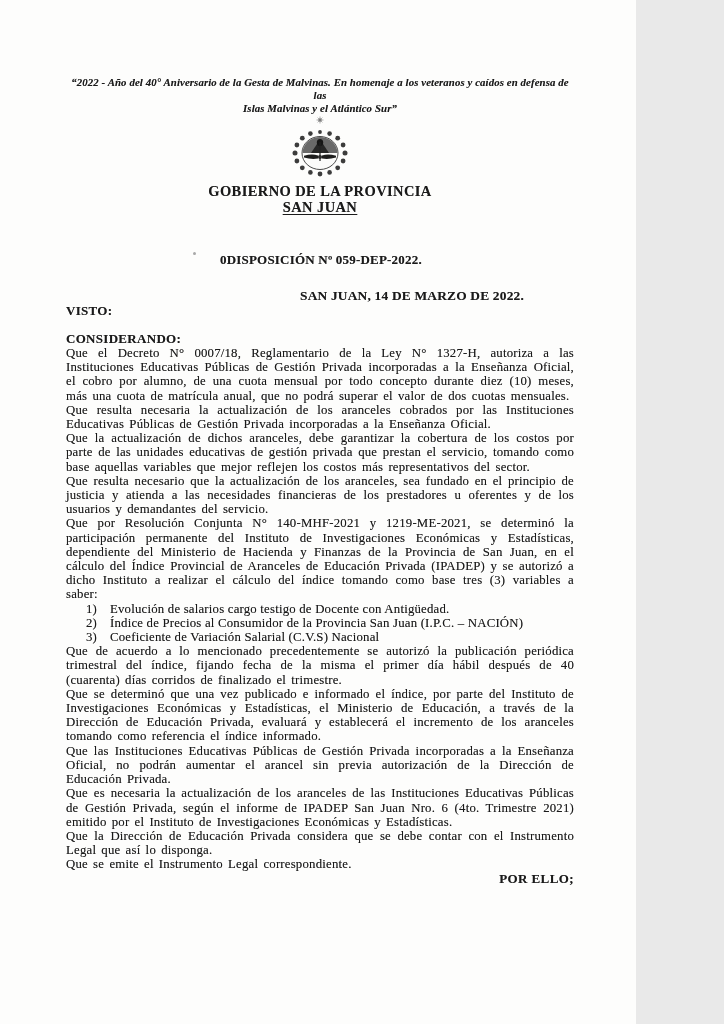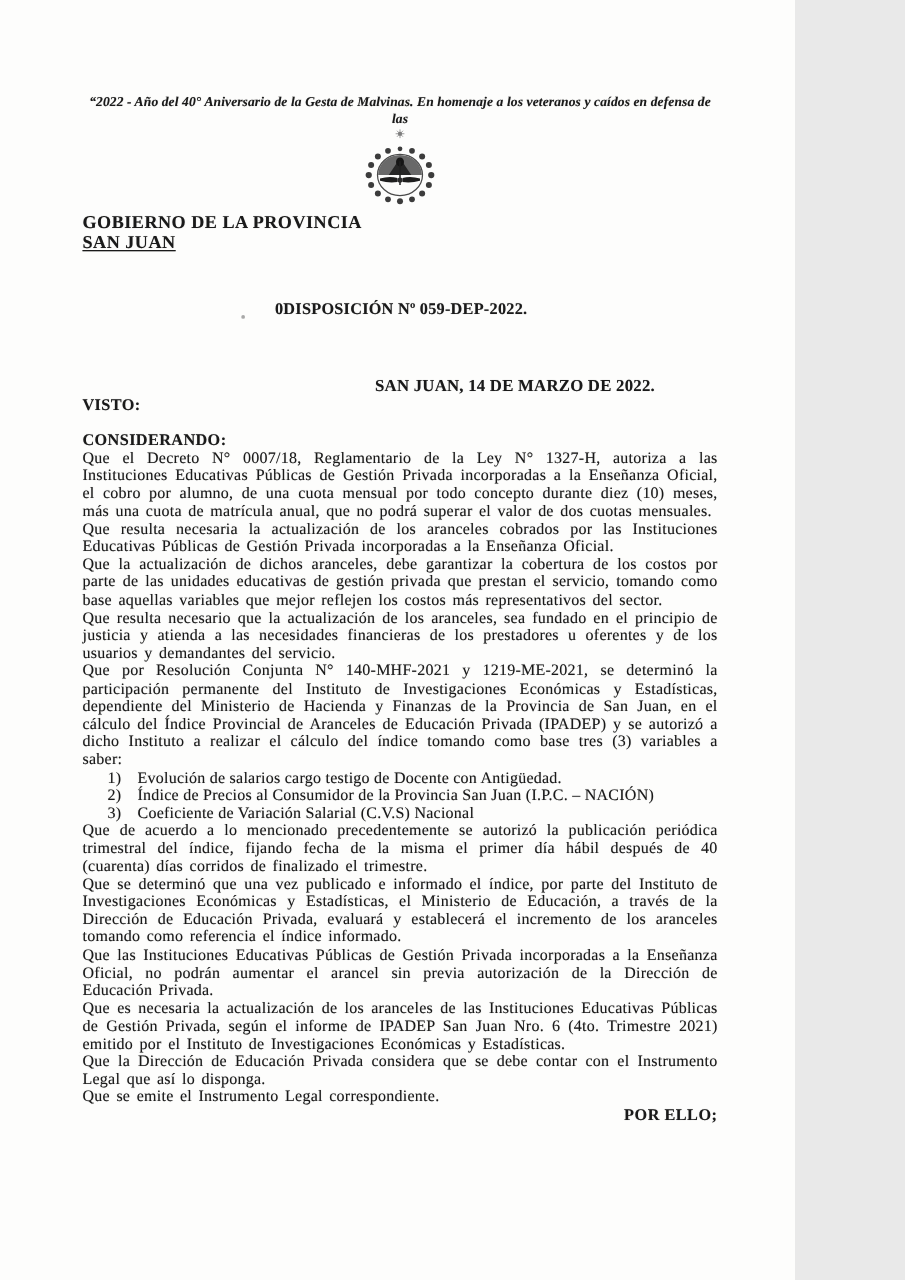--- a/index.html
+++ b/index.html
@@ -25,21 +25,21 @@
     letter-spacing: 0.1px;
   }
 
   .emblem-wrap {
     display: flex;
     justify-content: center;
     margin-top: 1px;
   }
 
   .org {
-    text-align: left;
+    text-align: center;
     font-weight: bold;
     font-size: 14.5px;
     line-height: 16px;
     letter-spacing: 0.4px;
     margin-top: 3px;
   }
   .org-sub { margin-top: 0; }
   .org-sub .u {
     text-decoration: underline;
     text-underline-offset: 2px;
@@ -52,21 +52,21 @@
     font-size: 13px;
     line-height: 15px;
     letter-spacing: 0.2px;
     margin: 37px 0 0 154px;
   }
   .dateline {
     font-weight: bold;
     font-size: 13.4px;
     line-height: 15px;
     letter-spacing: 0.2px;
-    margin: 47px 0 0 234px;
+    margin: 21px 0 0 234px;
   }
 
   .label {
     font-weight: bold;
     font-size: 13px;
     line-height: 15px;
     letter-spacing: 0.3px;
   }
   .label.considerando { margin-top: 0; }
 
@@ -104,20 +104,21 @@
 </head>
 <body>
 
 <div class="page">
   <div class="artifact-dot"></div>
 
   <div class="content">
 
     <div class="quote">
       <div>“2022 - Año del 40° Aniversario de la Gesta de Malvinas. En homenaje a los veteranos y caídos en  defensa de las</div>
+      <div>Islas Malvinas y el Atlántico Sur”</div>
     </div>
 
     <div class="emblem-wrap">
       <svg width="70" height="64" viewBox="0 0 70 64" aria-hidden="true">
 
         <g stroke="#8e8e8e" stroke-width="0.7">
           <line x1="35" y1="0.5" x2="35" y2="7.5"></line>
           <line x1="31.5" y1="4" x2="38.5" y2="4"></line>
           <line x1="32.6" y1="1.6" x2="37.4" y2="6.4"></line>
           <line x1="32.6" y1="6.4" x2="37.4" y2="1.6"></line>

